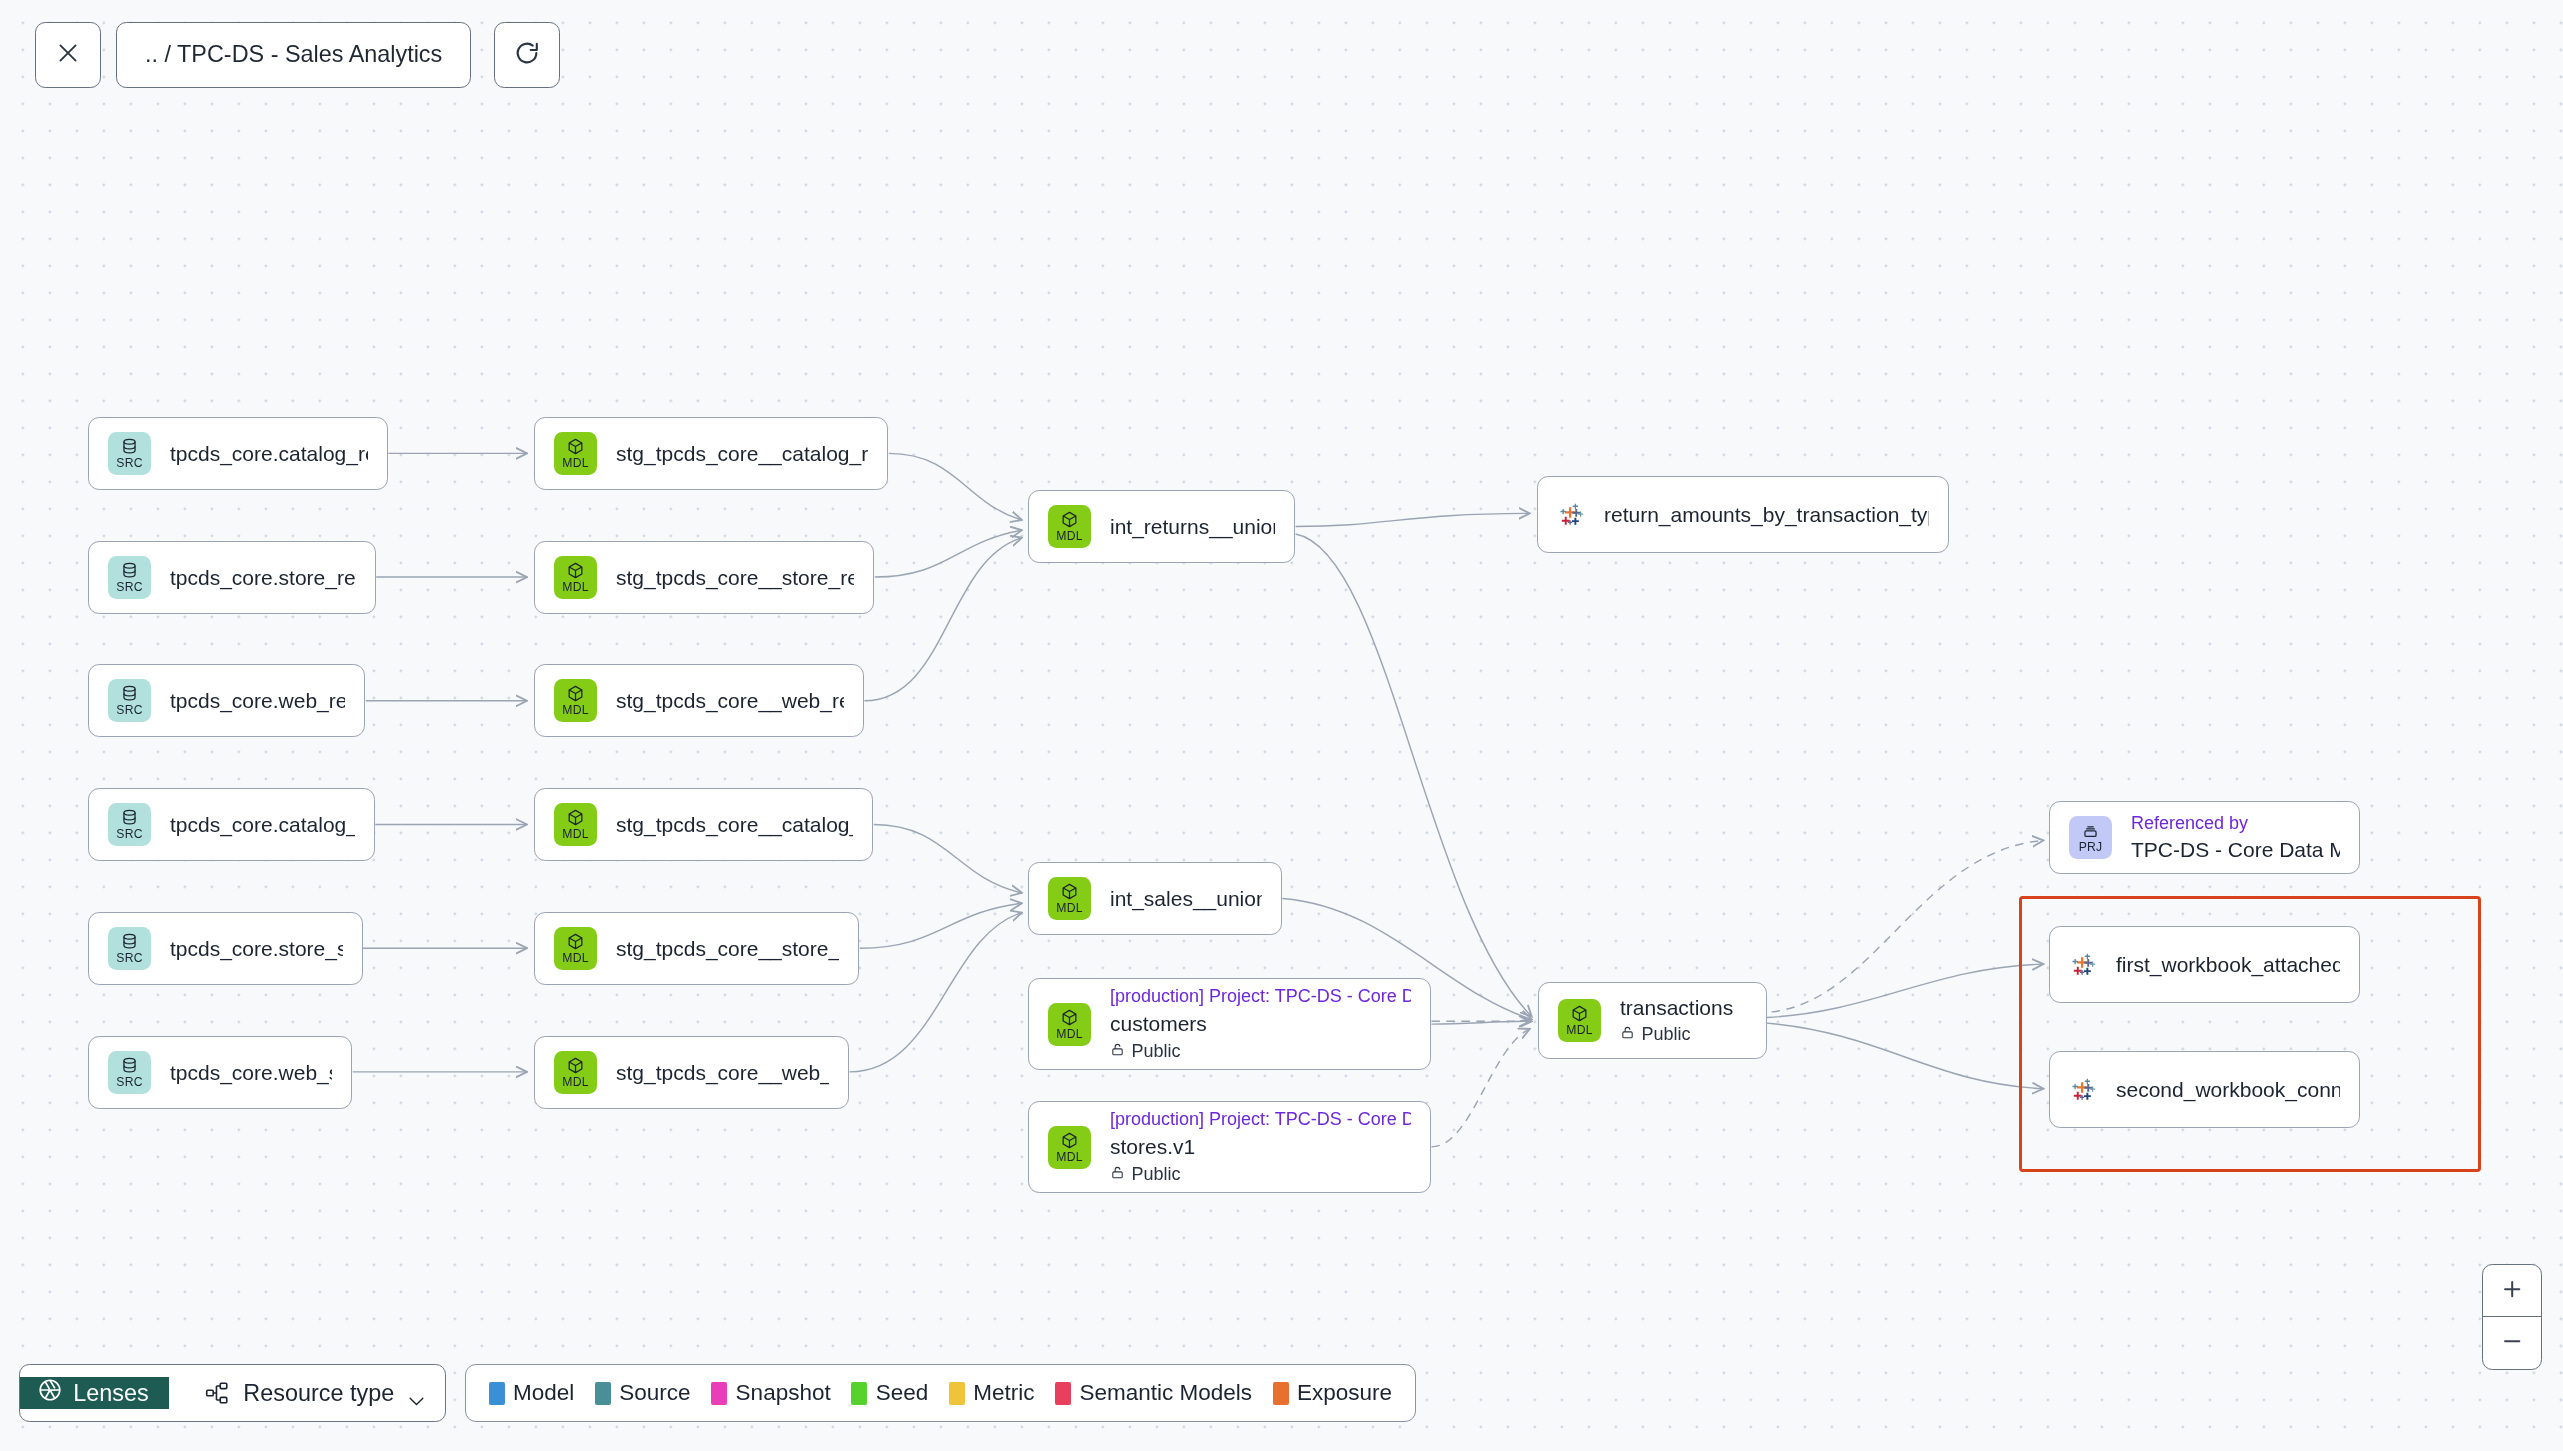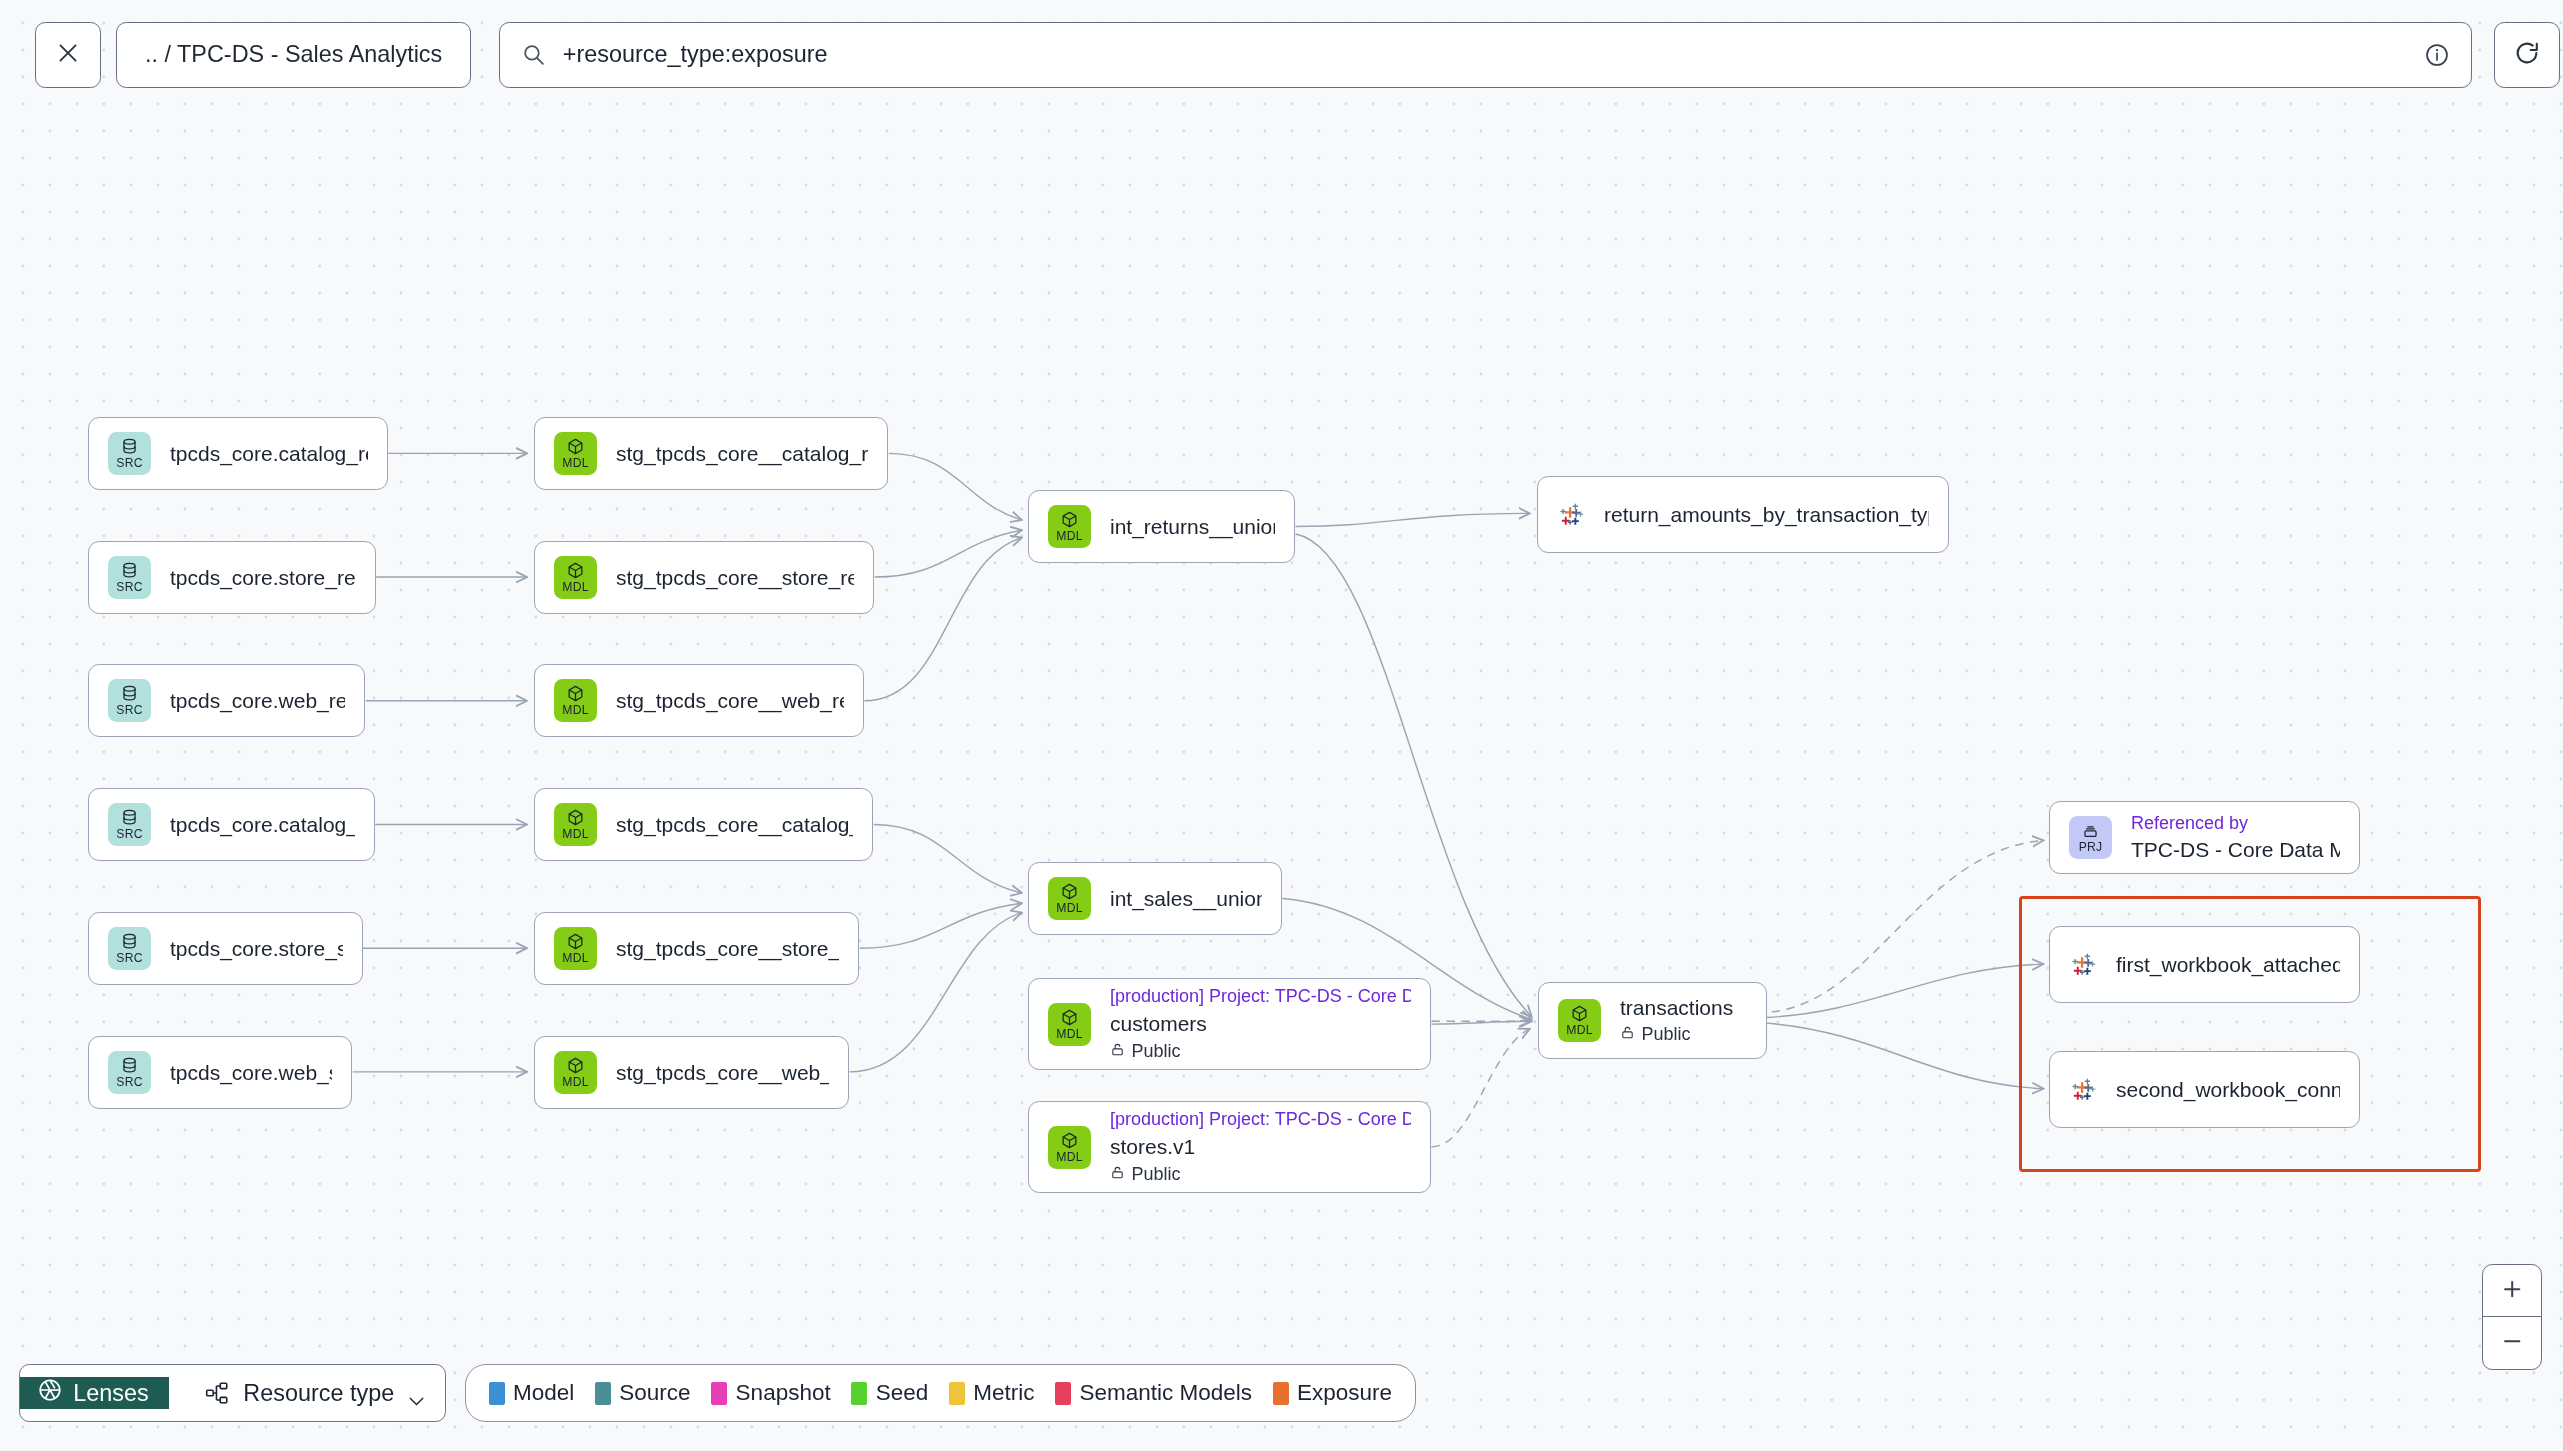--- a/index.html
+++ b/index.html
@@ -166,21 +166,21 @@
     cursor: pointer;
     background: #fff;
   }
   .restype .tree-ico { width: 26px; height: 26px; }
   .restype .chev { width: 19px; height: 13px; }
   .legend {
     display: flex; align-items: center;
     gap: 20.6px;
     background: #fff;
     border: 1.4px solid #8a939f;
-    border-radius: 21px;
+    border-radius: 11px;
     height: 58px;
     padding: 0 22.5px;
   }
   .legend-item { display: flex; align-items: center; gap: 8.4px; }
   .legend-swatch { width: 16px; height: 22.5px; border-radius: 1.9px; flex: 0 0 auto; }
   .legend-label { font-size: 22.5px; color: #1b2430; white-space: nowrap; }
 
   .zoom-ctl {
     position: absolute;
     right: 20.6px; bottom: 73px;
@@ -210,36 +210,20 @@
         <svg viewBox="0 0 24 24" fill="none" stroke="#2a3340" stroke-width="1.7" stroke-linecap="round">
           <path d="M5 5 L19 19 M19 5 L5 19"></path>
         </svg>
       </span>
     </div>
 
     <div class="hdr-btn breadcrumb">
       <span>.. / TPC-DS - Sales Analytics</span>
     </div>
 
-    <div class="searchbar">
-      <span class="magnifier">
-        <svg viewBox="0 0 24 24" fill="none" stroke="#4b5563" stroke-width="1.7" stroke-linecap="round">
-          <circle cx="10.5" cy="10.5" r="6.5"></circle>
-            <path d="M15.3 15.3 L21 21"></path>
-        </svg>
-      </span>
-      <input class="search-text" value="+resource_type:exposure" style="">
-      <span class="info-icon">
-        <svg viewBox="0 0 24 24" fill="none" stroke="#3a4250" stroke-width="1.6" stroke-linecap="round">
-          <circle cx="12" cy="12" r="9.2"></circle>
-          <path d="M12 10.6 L12 16.6"></path>
-            <circle cx="12" cy="7.6" r="1.05" fill="#3a4250" stroke="none"></circle>
-        </svg>
-      </span>
-    </div>
 
     <div class="hdr-btn refresh-btn">
       <span>
         <svg viewBox="0 0 24 24" fill="none" stroke="#2a3340" stroke-width="1.8" stroke-linecap="round" stroke-linejoin="round">
           <path d="M20 12 a8 8 0 1 1 -3.1 -6.3"></path>
           <path d="M20.4 4.2 L20.4 9.4 L15.2 9.4"></path>
         </svg>
       </span>
     </div>
   </div>

